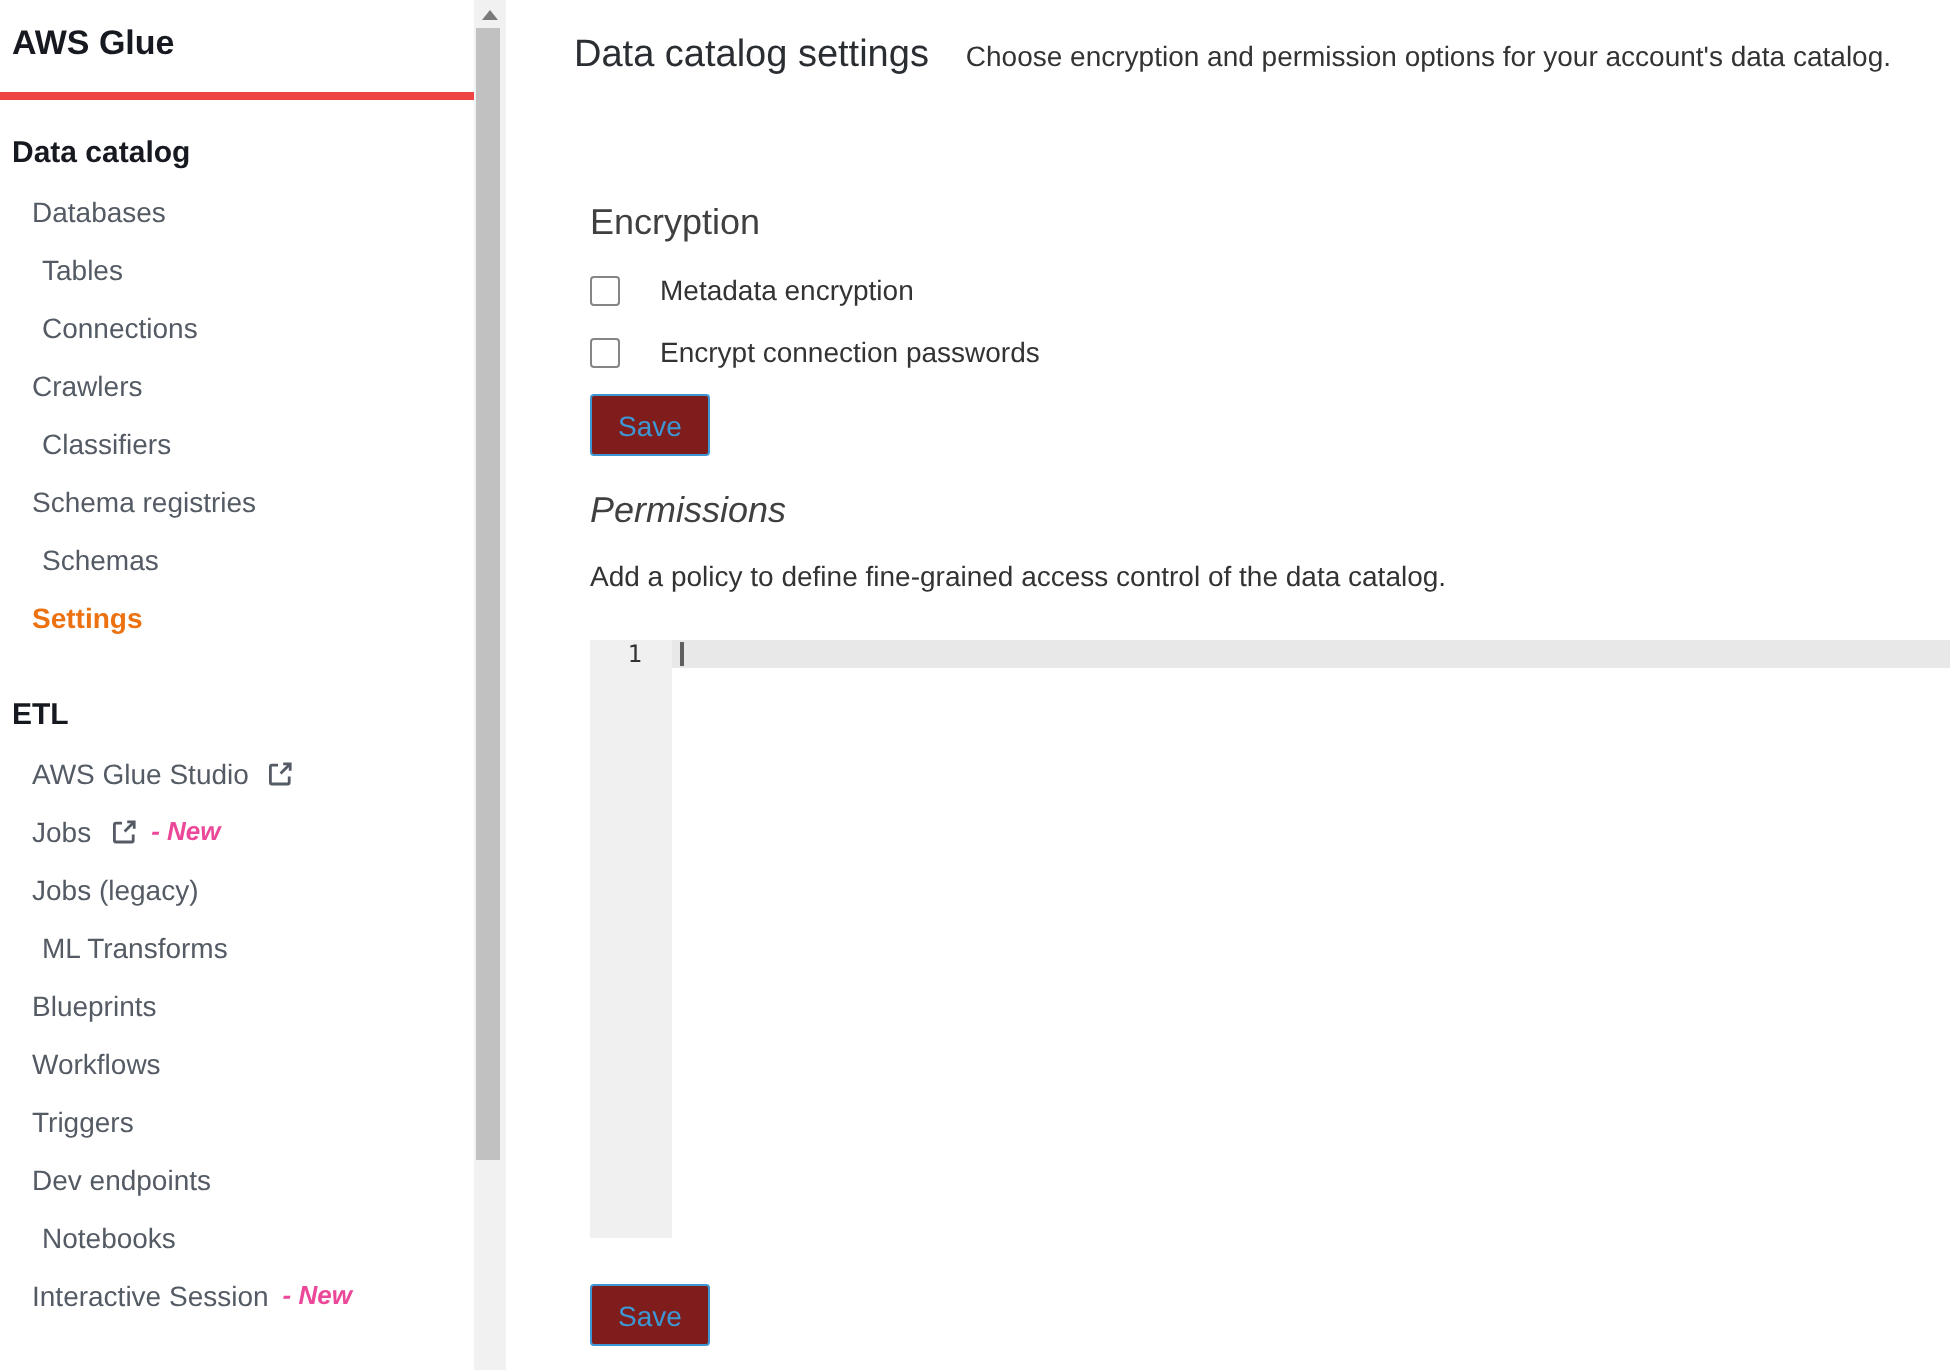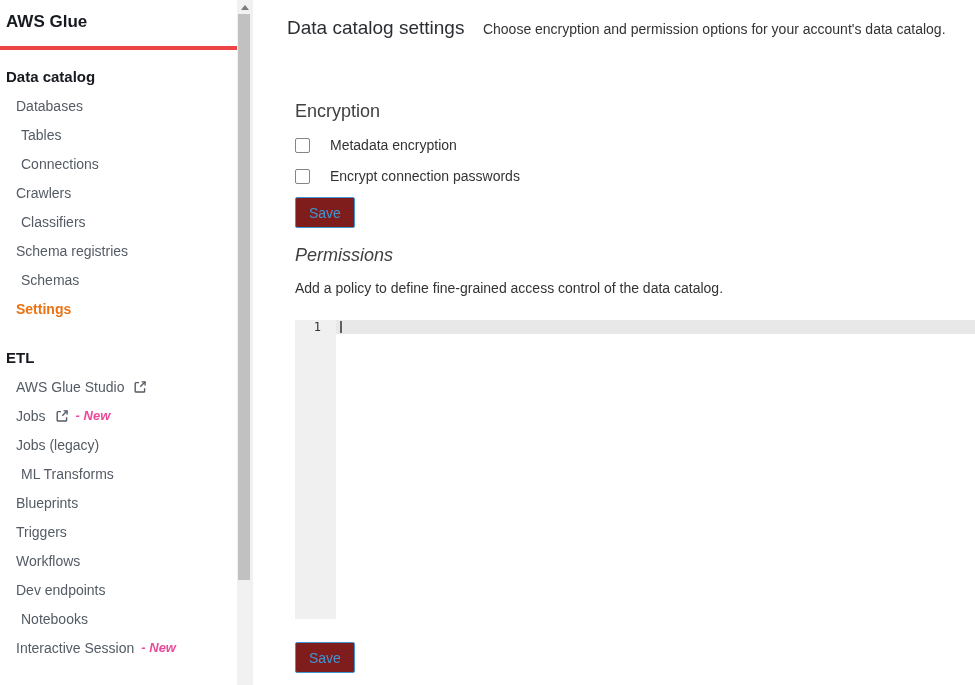--- a/index.html
+++ b/index.html
@@ -176,24 +176,24 @@
           <li class="nav-item">
             <span>Jobs (legacy)</span>
           </li>
           <li class="nav-item indent">
             <span>ML Transforms</span>
           </li>
           <li class="nav-item">
             <span>Blueprints</span>
           </li>
           <li class="nav-item">
+            <span>Workflows</span>
+          </li>
+          <li class="nav-item">
             <span>Triggers</span>
-          </li>
-          <li class="nav-item">
-            <span>Workflows</span>
           </li>
           <li class="nav-item">
             <span>Dev endpoints</span>
           </li>
           <li class="nav-item indent">
             <span>Notebooks</span>
           </li>
           <li class="nav-item">
             <span>Interactive Session</span>
             <span class="badge-new">- New</span>

